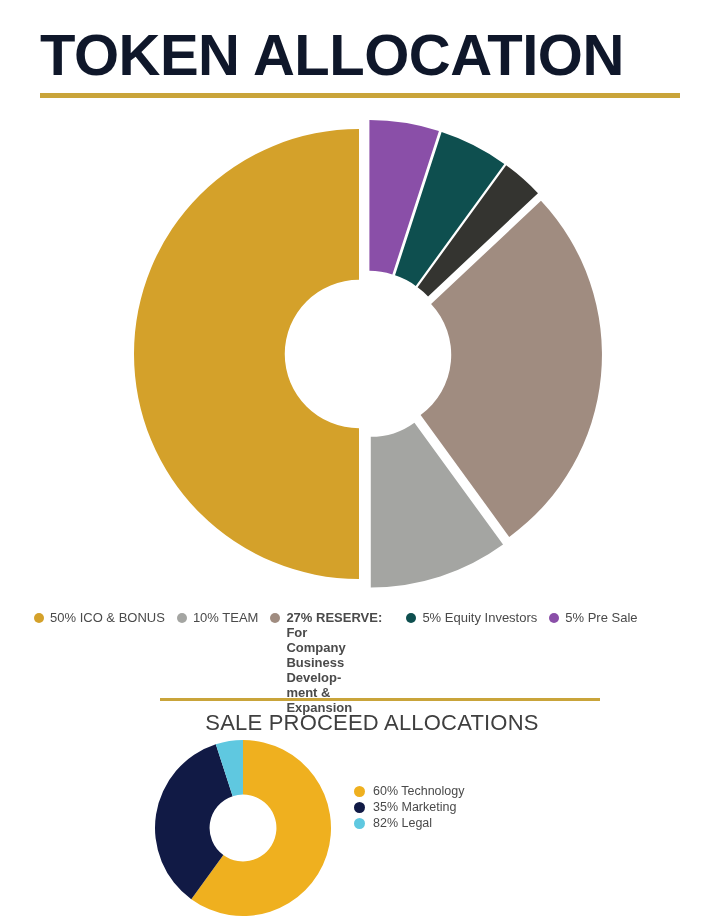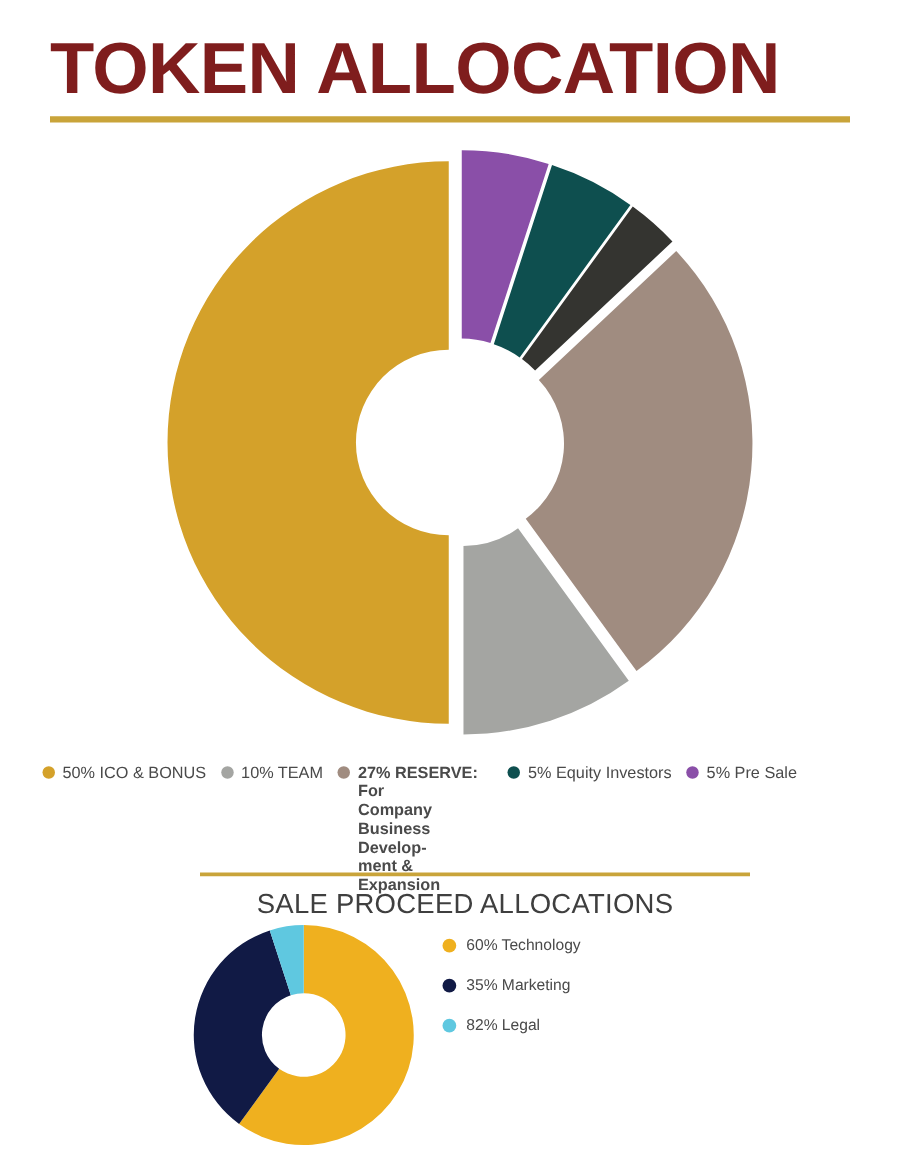--- a/index.html
+++ b/index.html
@@ -21,21 +21,21 @@
   
   #page-title {
     position: absolute;
     left: 40px;
     top: 22px;
     width: 640px;
     font-size: 58px;
     line-height: 66px;
     font-weight: bold;
     letter-spacing: -0.5px;
-    color: #7f1d1d;
+    color: #0f172a;
     white-space: nowrap;
   }
   #title-rule {
     position: absolute;
     left: 40px;
     top: 93px;
     width: 640px;
     height: 5px;
     background: #c9a43a;
   }
@@ -109,25 +109,25 @@
     left: 148px;
     top: 738px;
     width: 190px;
     height: 180px;
   }
   #sub-chart svg { display: block; }
 
   #sub-legend {
     position: absolute;
     left: 354px;
-    top: 748px;
+    top: 783px;
     width: 260px;
     display: flex;
     flex-direction: column;
-    gap: 16px;
+    gap: 0;
   }
   #sub-legend .legend-item { margin-right: 0; align-items: center; }
   #sub-legend .legend-dot { margin-top: 0; width: 11px; height: 11px; margin-right: 8px; }
   #sub-legend .legend-label { font-size: 12.5px; line-height: 16px; }
 </style>
 </head>
 <body>
 
 <div id="page-title">TOKEN ALLOCATION</div>
 <div id="title-rule"></div>

